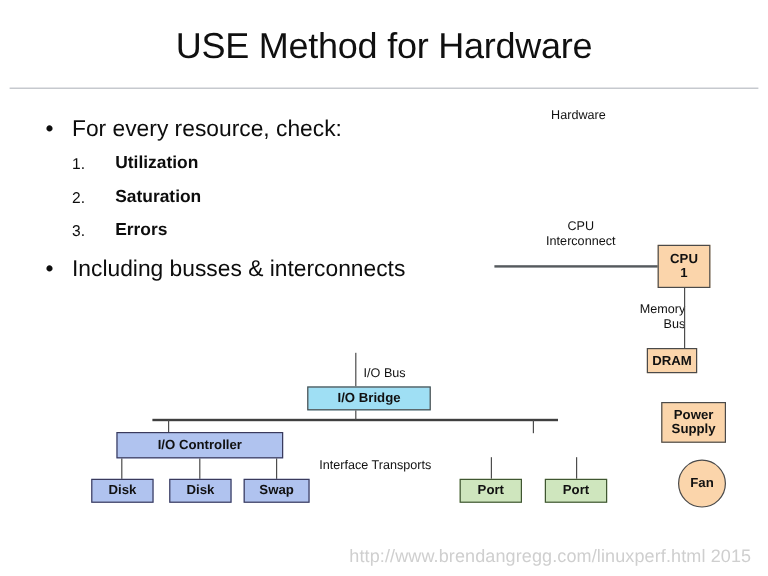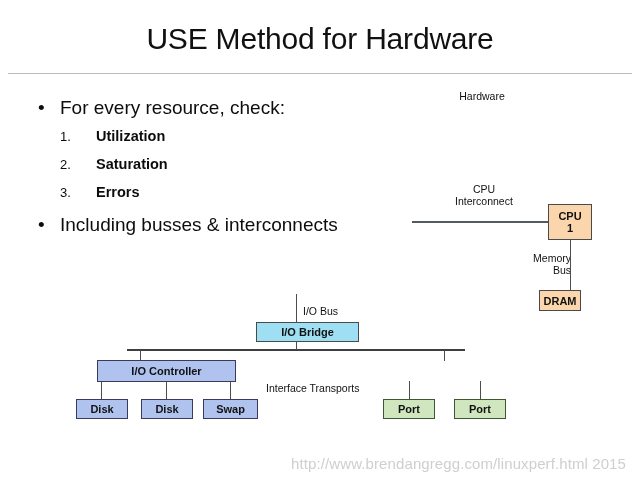--- a/index.html
+++ b/index.html
@@ -187,21 +187,24 @@
 
   <div class="node orange bold" style="left:548px; top:204px; width:44px; height:36px; white-space:pre-line;">CPU
 1</div>
 
   <div class="lbl" style="left:517px; top:252px; width:54px;text-align:right;">Memory
 Bus</div>
   <div class="ln-v" style="left:570px; top:240px; height:50px;"></div>
 
   <div class="node orange bold" style="left:539px; top:290px; width:42px; height:21px;">DRAM</div>
 
-
+  <div class="node orange bold" style="left:551px; top:335px; width:54px; height:34px; white-space:pre-line;">Power
+Supply</div>
+
+  <div class="node orange circle bold" style="left:565px; top:383px; width:40px; height:40px;">Fan</div>
 
   <div class="lbl" style="left:303px; top:305px; width:46px; text-align:left;">I/O Bus</div>
   <div class="ln-v" style="left:296px; top:294px; height:28px;"></div>
 
   <div class="node cyan bold" style="left:256px; top:322px; width:103px; height:20px;">I/O Bridge</div>
 
 
   <div class="ln-h" style="left:127px; top:349px; width:338px; height:2px; background:#3f3f3f;"></div>
   <div class="ln-v" style="left:296px; top:342px; height:8px;"></div>
   <div class="ln-v" style="left:140px; top:350px; height:10px;"></div>

